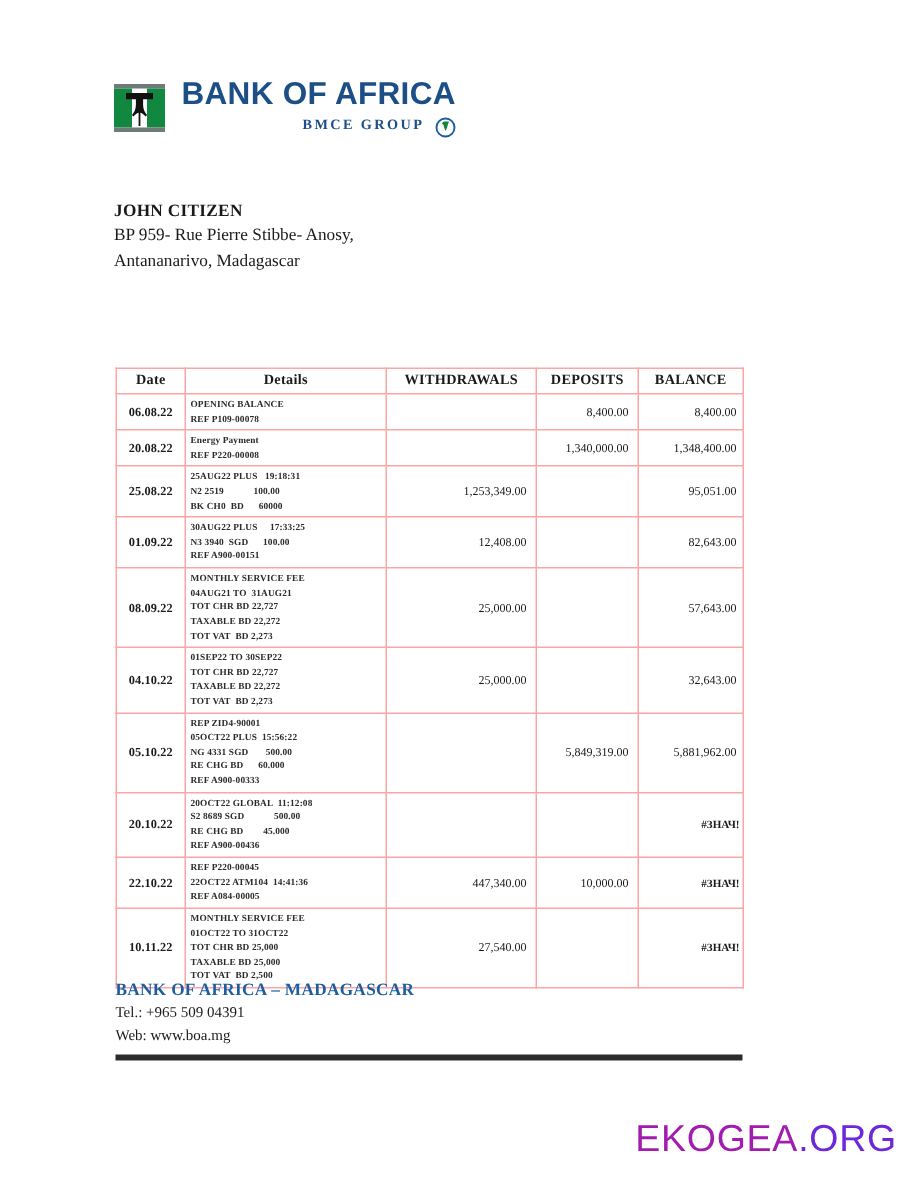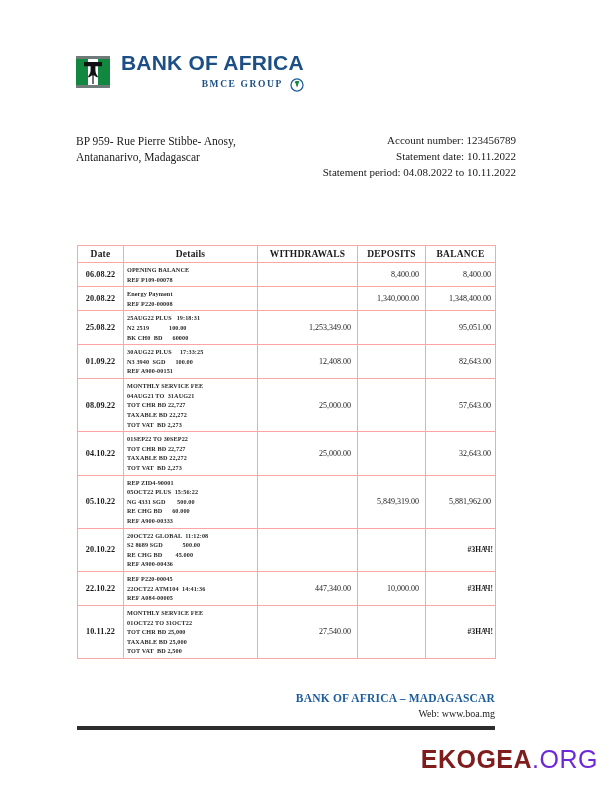--- a/index.html
+++ b/index.html
@@ -199,23 +199,23 @@
   td.c-bal.err {
     font-weight: bold;
     font-size: 7.4px;
     padding-right: 2px;
   }
 
   
   .footer {
     position: absolute;
     left: 77px;
-    top: 692px;
+    top: 654px;
     width: 418px;
-    text-align: right;
+    text-align: left;
   }
   .foot-bank {
     font-weight: bold;
     font-size: 11.5px;
     color: #1c5d9e;
     letter-spacing: 0.2px;
   }
   .foot-line {
     font-size: 10px;
     margin-top: 4px;
@@ -228,21 +228,21 @@
 
   
   .watermark {
     position: absolute;
     right: 16px;
     top: 745px;
     font-family: "Liberation Sans", sans-serif;
     font-size: 25px;
     letter-spacing: 0.5px;
   }
-  .wm-dark { color: #7f1d1d; font-weight: bold; }
+  .wm-dark { color: #a21caf; }
   .wm-green { color: #6d28d9; }
 </style>
 </head>
 <body>
 
 <div class="page">
 
   <div class="logo-row">
     <div class="logo-mark">
       <div class="frame-top"></div>
@@ -261,27 +261,23 @@
           <circle cx="10" cy="10" r="8.6" fill="none" stroke="#1c5d9e" stroke-width="1.8"></circle>
           <circle cx="10" cy="10" r="6.4" fill="#ffffff"></circle>
           <path d="M8.2 4.4 H13.4 L12.2 7.4 C11.8 9.6 11 11.4 10 13.4 C9.2 11.6 8.4 10 8.4 8.2 L6.6 6.2 Z" fill="#128740"></path>
         </svg>
       </div>
     </div>
   </div>
 
   <div class="info-block">
     <div class="cust">
+      <div class="cust-name">JOHN CITIZEN</div>
       <div>BP 959- Rue Pierre Stibbe- Anosy,</div>
       <div>Antananarivo, Madagascar</div>
-    </div>
-    <div class="acct">
-      <div>Account number: 123456789</div>
-      <div>Statement date: 10.11.2022</div>
-      <div>Statement period: 04.08.2022 to 10.11.2022</div>
     </div>
   </div>
 
 
   <div class="tbl-wrap">
     <table class="stmt">
       <colgroup>
         <col class="col-date">
           <col class="col-det">
           <col class="col-wd">
@@ -413,20 +409,21 @@
             <td class="c-num">27,540.00</td>
             <td class="c-num"></td>
             <td class="c-bal err">#ЗНАЧ!</td>
           </tr>
         </tbody>
     </table>
   </div>
 
   <div class="footer">
     <div class="foot-bank">BANK OF AFRICA – MADAGASCAR</div>
+    <div class="foot-line">Tel.: +965 509 04391</div>
     <div class="foot-line">Web: www.boa.mg</div>
     <div class="foot-rule"></div>
   </div>
 
   <div class="watermark">
     <span class="wm-dark">EKOGEA</span><span class="wm-green">.ORG</span>
   </div>
 
 </div>
 

